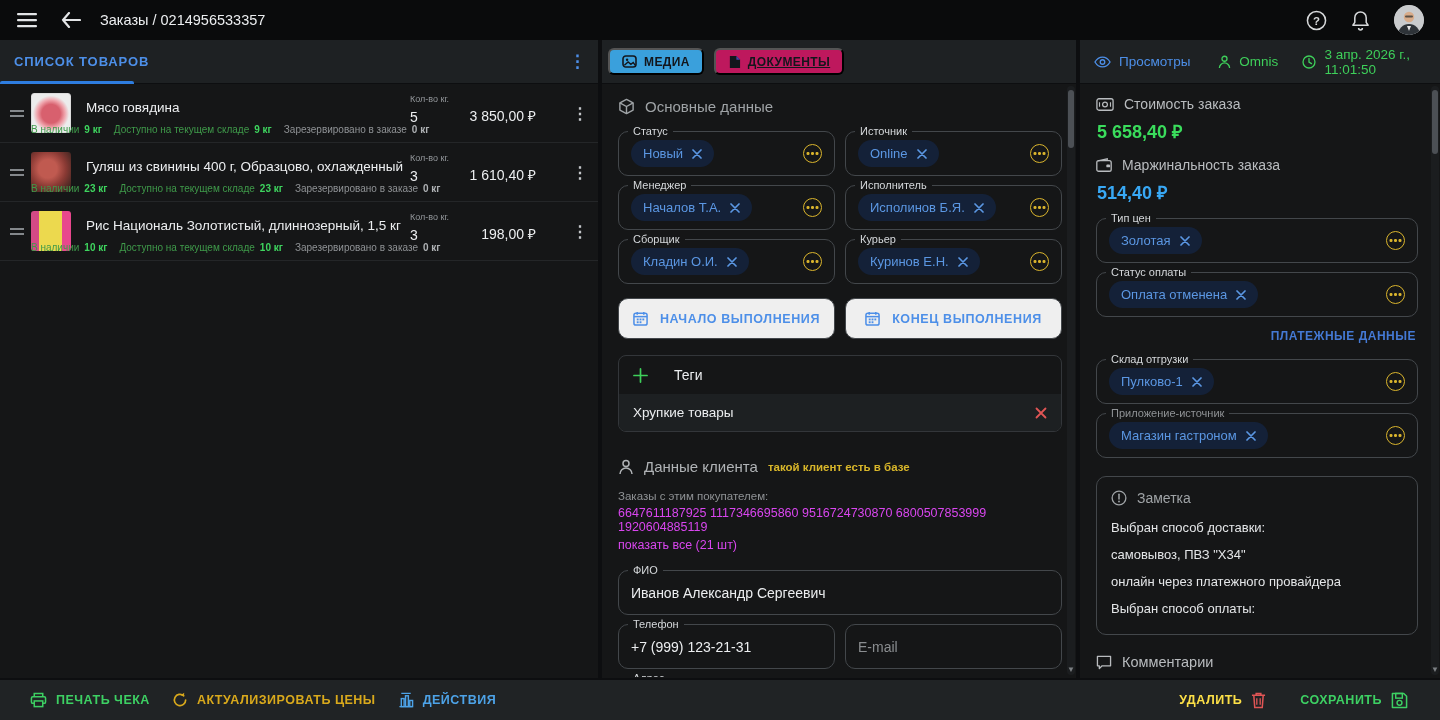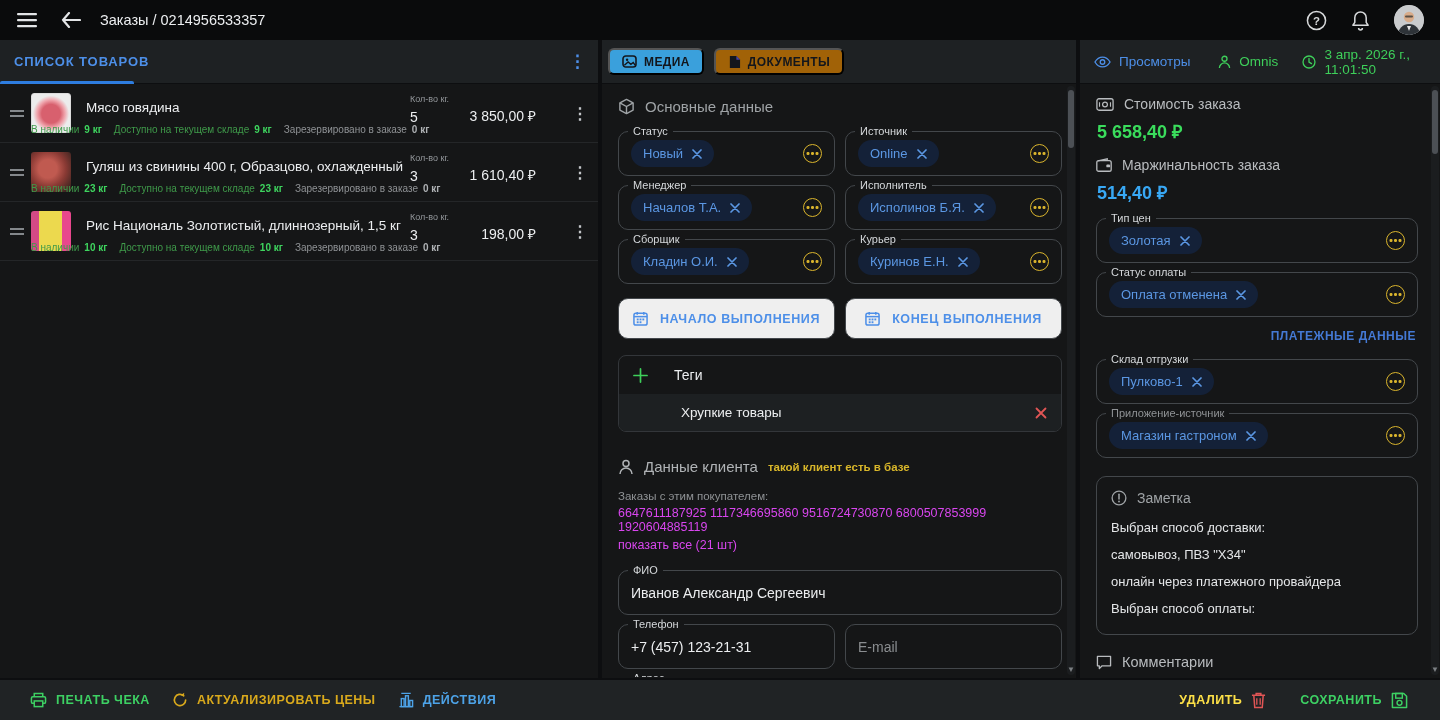--- a/index.html
+++ b/index.html
@@ -42,41 +42,41 @@
   .row-kebab { position:absolute; right:10px; top:20px; color:#c3c6c9; font-size:16px; font-weight:700; cursor:pointer; }
   .stline { position:absolute; left:31px; bottom:7px; font-size:10px; white-space:nowrap; }
   .stline .g  { color:#3f9a4a; }
   .stline .gv { color:#3ed45e; font-weight:700; margin:0 12px 0 5px; }
   .stline .m  { color:#8f9295; }
   .stline .mv { color:#aeb1b4; font-weight:700; margin-left:5px; }
 
   
   .hbtn { height:27px; border-radius:6px; display:inline-flex; align-items:center; gap:7px; padding:0 12px; font-size:12px; font-weight:700; letter-spacing:.4px; color:#13161c; cursor:pointer; }
   .hbtn-media { background:#3aa0dc; margin-left:6px; }
-  .hbtn-docs  { background:#a16207; margin-left:10px; }
+  .hbtn-docs  { background:#be185d; margin-left:10px;text-decoration:underline; }
 
   
   .content { padding:10px 14px 0 16px; }
   .sect-title { display:flex; align-items:center; gap:10px; color:#9fa3a6; font-size:15px; margin:4px 0 16px 0; }
   .frow { display:flex; gap:10px; margin-bottom:9px; }
   .fld { position:relative; flex:1; height:45px; border:1px solid #43474b; border-radius:10px; display:flex; align-items:center; padding:0 12px; cursor:pointer; }
   .fld-label { position:absolute; top:-7px; left:9px; background:#151617; padding:0 5px; font-size:11px; color:#d5d8db; line-height:13px; }
   .fld-label.dim { color:#8f9295; }
   .chip { display:inline-flex; align-items:center; gap:9px; background:#142138; color:#5b97e3; font-size:13px; border-radius:15px; padding:6px 12px; cursor:pointer; }
   .chip svg { display:block; }
   .more { margin-left:auto; width:19px; height:19px; border:1.5px solid #d9b42d; border-radius:50%; position:relative; cursor:pointer; flex:none; }
   .more i { position:absolute; left:50%; top:50%; width:2.4px; height:2.4px; margin:-1.2px 0 0 -1.2px; border-radius:50%; background:#d9b42d; box-shadow:-4.5px 0 0 #d9b42d, 4.5px 0 0 #d9b42d; }
   .datebtn { flex:1; height:41px; border:1px solid #43474b; border-radius:10px; display:flex; align-items:center; justify-content:center; gap:12px; color:#4d8fe8; font-size:12.5px; font-weight:700; letter-spacing:.6px; cursor:pointer; }
 
   
   .tags { border:1px solid #33363a; border-radius:8px; margin-top:16px; overflow:hidden; }
   .tags-head { display:flex; align-items:center; gap:26px; padding:11px 14px; cursor:pointer; }
   .tags-head span { font-size:14px; color:#eceef0; }
   .tag-row { background:#1d2022; display:flex; align-items:center; justify-content:space-between; padding:11px 14px; }
-  .tag-row span { font-size:13.5px; color:#eceef0;margin-left:48px; }
+  .tag-row span { font-size:13.5px; color:#eceef0; }
   .xred { color:#e05555; cursor:pointer; display:inline-flex; }
 
   
   .client-head { display:flex; align-items:center; gap:10px; margin-top:26px; }
   .client-head .ct { font-size:15px; color:#b0b3b6; }
   .client-head .cn { font-size:11.5px; font-weight:700; color:#d8b62a; }
   .orders { margin-top:15px; }
   .orders .ol { font-size:11.5px; color:#8f9295; }
   .orders .lk { font-size:12.5px; color:#d946ef; margin-top:4px; cursor:pointer; }
   .txtfld { justify-content:flex-start; cursor:text; }
@@ -386,21 +386,21 @@
 
         <div class="frow" style="margin-top:18px;">
           <div class="fld txtfld">
             <span class="fld-label">ФИО</span>
             <span class="val">Иванов Александр Сергеевич</span>
           </div>
         </div>
         <div class="frow">
           <div class="fld txtfld">
             <span class="fld-label">Телефон</span>
-            <span class="val">+7 (457) 123-21-31</span>
+            <span class="val">+7 (999) 123-21-31</span>
           </div>
           <div class="fld txtfld">
             <span class="ph">E-mail</span>
           </div>
         </div>
         <div class="frow">
           <div class="fld txtfld">
             <span class="fld-label">Адрес</span>
 
           </div>

